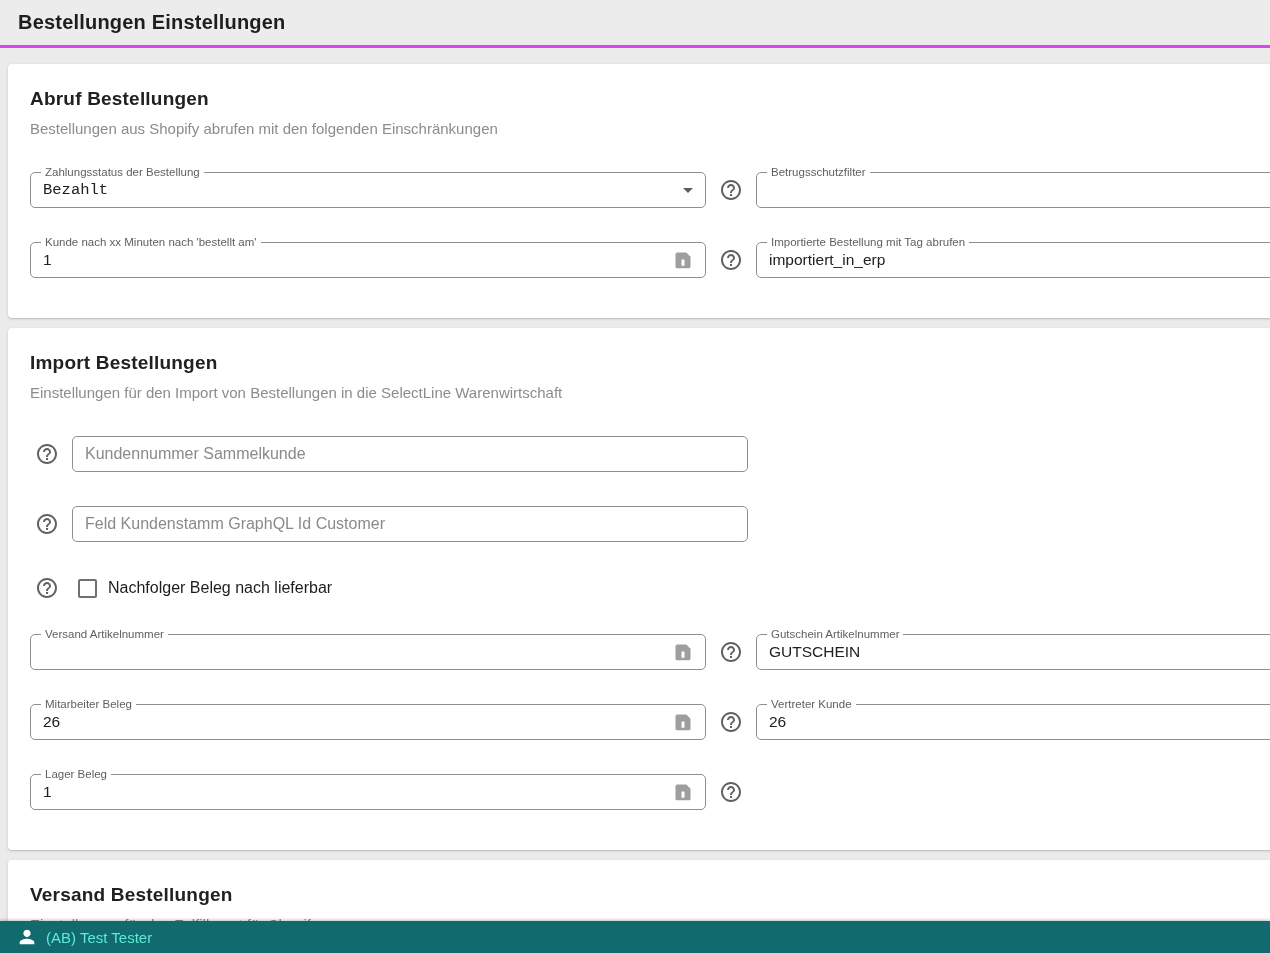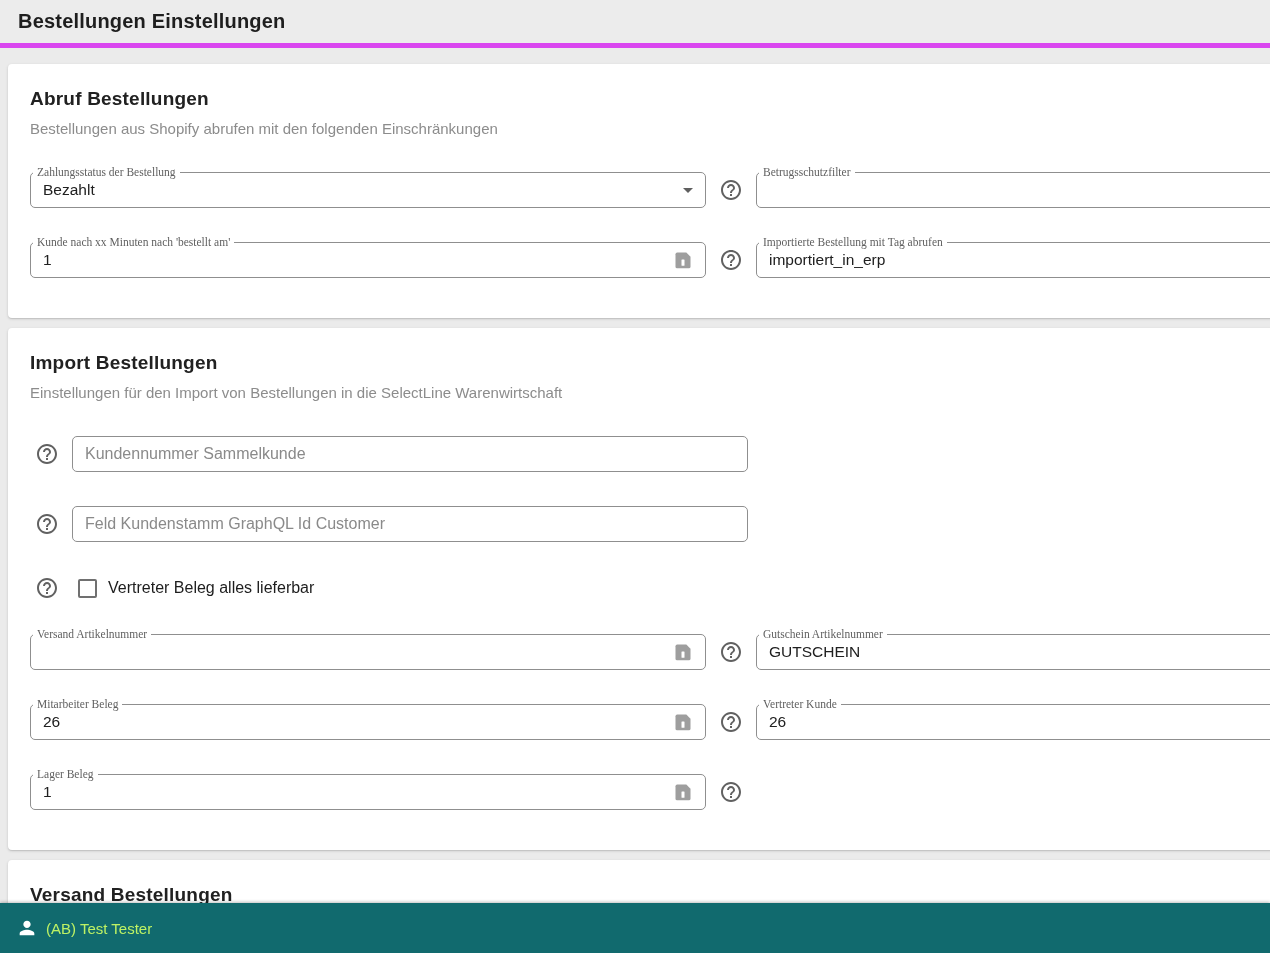--- a/index.html
+++ b/index.html
@@ -5,21 +5,21 @@
   * { box-sizing: border-box; margin: 0; padding: 0; }
   html, body { width: 1270px; height: 953px; overflow: hidden; }
   body {
     font-family: "Liberation Sans", sans-serif;
     background: #ebebeb;
     position: relative;
   }
   .appbar {
     height: 48px;
     background: #ececec;
-    border-bottom: 5px solid #d946ef;
+    border-bottom: 3px solid #d946ef;
     display: flex;
     align-items: center;
     padding: 0 18px;
   }
   .appbar h1 {
     font-size: 20px;
     font-weight: 700;
     color: #1e1e1e;
     letter-spacing: .2px;
   }
@@ -66,32 +66,32 @@
     border: 1px solid #8f8f8f;
     border-radius: 5px;
     background: #fff;
     display: flex;
     align-items: center;
     padding: 0 12px;
   }
   .field-label {
     position: absolute;
     top: -8px;
-    left: 2px;
+    left: 10px;
     background: #fff;
     padding: 0 4px;
     font-size: 11.5px;
     color: #5f5f5f;
     white-space: nowrap;
     line-height: 14px;
-    font-family: Liberation Serif, serif;
   }
   .field-value {
     font-size: 15.5px;
     color: #202020;
+    font-family: Liberation Mono, monospace;
   }
   .field-input {
     border: none;
     outline: none;
     background: transparent;
     flex: 1;
     font-family: "Liberation Sans", sans-serif;
     font-size: 15.5px;
     color: #202020;
     padding: 0;
@@ -135,23 +135,23 @@
     margin-right: 11px;
   }
   .checkbox-label {
     font-size: 16px;
     color: #1d1d1d;
   }
   .statusbar {
     position: absolute;
     left: 0; bottom: 0;
     width: 1270px;
-    height: 50px;
+    height: 32px;
     background: #116a6e;
-    color: #bef264;
+    color: #5eead4;
     display: flex;
     align-items: center;
     padding: 0 16px;
     z-index: 20;
     box-shadow: 0 -1px 3px rgba(0,0,0,0.25);
   }
   .statusbar svg { width: 22px; height: 22px; fill: #ffffff; margin-right: 8px; display: block; }
   .statusbar .user-name { font-size: 15px; }
 </style>
 </head>
@@ -257,21 +257,21 @@
       <div class="cell-help">
         <span class="help-btn">
           <svg viewBox="0 0 24 24">
               <path d="M11 18h2v-2h-2v2zm1-16C6.48 2 2 6.48 2 12s4.48 10 10 10 10-4.48 10-10S17.52 2 12 2zm0 18c-4.41 0-8-3.59-8-8s3.59-8 8-8 8 3.59 8 8-3.59 8-8 8zm0-14c-2.21 0-4 1.79-4 4h2c0-1.1.9-2 2-2s2 .9 2 2c0 2-3 1.75-3 5h2c0-2.25 3-2.5 3-5 0-2.21-1.79-4-4-4z"></path>
             </svg>
         </span>
       </div>
       <div class="cell-right">
         <div class="checkbox-row">
           <span class="checkbox-box"></span>
-          <span class="checkbox-label">Vertreter Beleg alles lieferbar</span>
+          <span class="checkbox-label">Nachfolger Beleg nach lieferbar</span>
         </div>
       </div>
     </div>
 
     <div class="row">
       <div class="cell-left">
         <div class="field">
           <span class="field-label">Versand Artikelnummer</span>
           <span class="save-btn">
             <svg viewBox="0 0 24 24">

